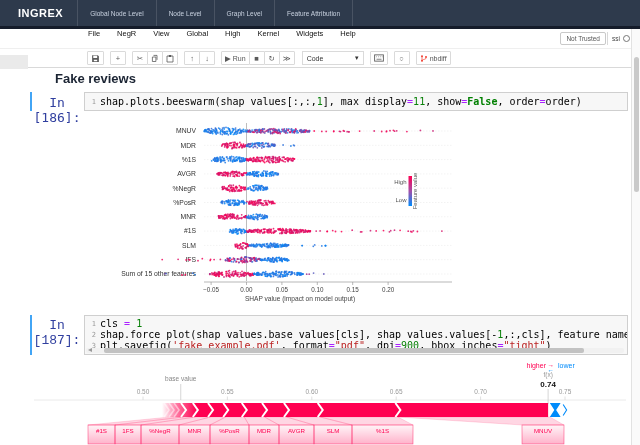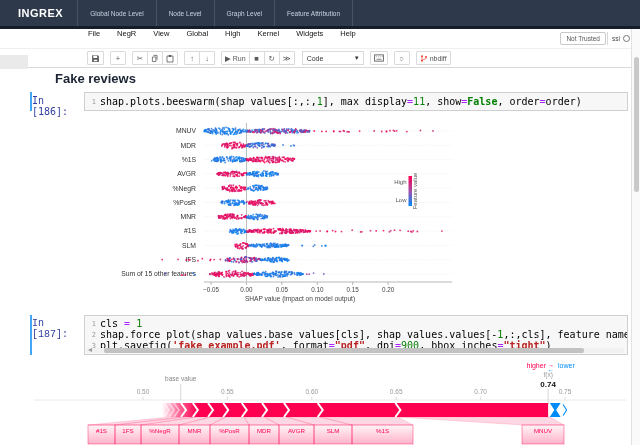--- a/index.html
+++ b/index.html
@@ -43,29 +43,29 @@
                  background:#fff; cursor:pointer; }
   .nbdiff-btn { gap:2px; }
   .nbdiff-label { font-size:7px; color:#555; }
 
   .corner-shade { position:absolute; left:0; top:55px; width:28px; height:14px; background:#eaeaea; }
 
   
   .nb-title { position:absolute; left:55px; top:71px; font-size:13px; font-weight:bold; color:#1b2433; }
 
   .cell-indicator { position:absolute; left:30px; width:2px; background:#42a5f5; }
-  .prompt { position:absolute; left:32px; width:50px; text-align:left;
-            font-family:"DejaVu Sans Mono", monospace; font-size:10px; color:#303f9f; }
+  .prompt { position:absolute; left:32px; width:50px; text-align:center;
+            font-family:"DejaVu Sans Mono", monospace; font-size:13px; color:#303f9f; }
   .code-box { position:absolute; left:84px; width:544px; background:#f7f7f7; border:1px solid #cfcfcf; }
   .code-line { display:flex; height:11px; align-items:center; }
   .line-no { width:15px; text-align:right; color:#9a9a9a; font-size:7px;
              font-family:"DejaVu Sans Mono", monospace; padding-right:4px; flex:none; }
   .code-text { font-family:"DejaVu Sans Mono", monospace; font-size:10px; color:#000;
                white-space:pre; overflow:hidden; flex:1; }
-  .str { color:#ba2121;font-weight:bold; } .num { color:#088008; } .kw { color:#008000; font-weight:bold; } .op { color:#aa22ff; }
+  .str { color:#ba2121; } .num { color:#088008; } .kw { color:#008000; font-weight:bold; } .op { color:#aa22ff; }
 
   
   .hs-track { position:absolute; left:86px; top:348px; width:538px; height:5px; background:#f1f1f1; border-radius:2px; }
   .hs-arrow { position:absolute; left:88px; top:348px; width:0; height:0;
               border-top:2.5px solid transparent; border-bottom:2.5px solid transparent;
               border-right:4px solid #9a9a9a; }
   .hs-thumb { position:absolute; left:104px; top:348px; width:480px; height:5px; background:#c2c2c2; border-radius:2px; }
 
   
   .vscroll { position:absolute; right:0; top:29px; width:9px; height:416px; background:#fafafa;

